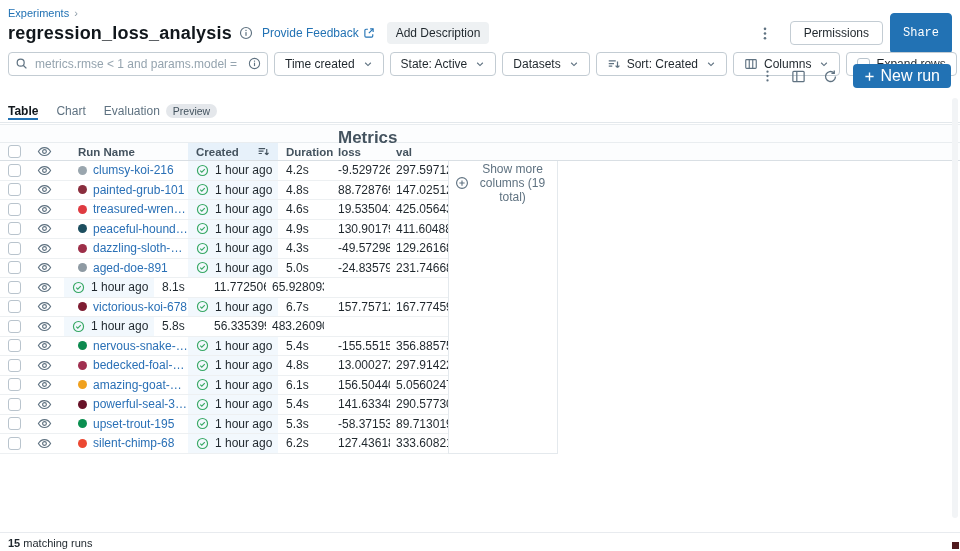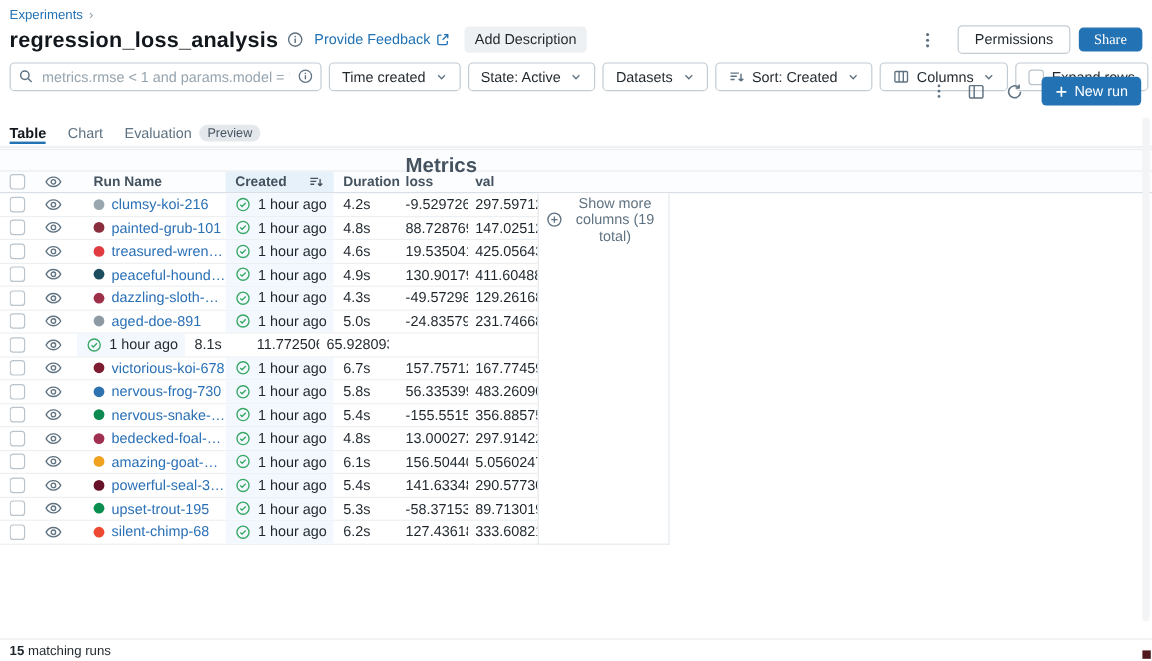--- a/index.html
+++ b/index.html
@@ -14,36 +14,36 @@
 
   .title-row { position:absolute; left:8px; top:20px; right:8px; height:26px; display:flex; align-items:center; }
   .page-title { font-size:18px; font-weight:bold; color:#11171c; letter-spacing:.2px; }
   .icon { display:inline-flex; align-items:center; justify-content:center; color:#5f7281; }
   .title-row .info { margin-left:7px; }
   .feedback { margin-left:9px; display:inline-flex; align-items:center; gap:4px; color:#2272b4; font-size:12px; text-decoration:none; cursor:pointer; }
   .btn-ghost { margin-left:12px; background:#eef1f3; border:none; border-radius:4px; height:22px; padding:0 9px; font-size:12px; color:#1f272d; font-family:inherit; cursor:pointer; }
   .spacer { flex:1; }
   .kebab { background:none; border:none; padding:2px 4px; cursor:pointer; color:#5f7281; }
   .btn-outline { margin-left:14px; background:#fff; border:1px solid #c3ccd3; border-radius:4px; height:24px; padding:0 13px; font-size:12px; color:#1f272d; font-family:inherit; cursor:pointer; }
-  .btn-primary { margin-left:7px; background:var(--accent,#2272b4); border:1px solid var(--accent,#2272b4); border-radius:4px; height:20px; padding:0 12px; font-size:12px; color:#fff; font-family:Liberation Serif, serif; cursor:pointer; }
+  .btn-primary { margin-left:7px; background:var(--accent,#2272b4); border:1px solid var(--accent,#2272b4); border-radius:4px; height:41px; padding:0 12px; font-size:12px; color:#fff; font-family:Liberation Mono, monospace; cursor:pointer; }
 
   
   .search-row { position:absolute; left:8px; top:52px; display:flex; gap:6px; align-items:center; }
   .search-box { position:relative; width:260px; height:24px; }
   .search-box input { width:100%; height:24px; border:1px solid #c3ccd3; border-radius:4px; padding:0 26px 0 26px; font-size:12px; font-family:inherit; color:#1f272d; outline:none; }
   .search-box input::placeholder { color:#95a4af; }
   .search-box .mag { position:absolute; left:7px; top:5px; }
   .search-box .inf { position:absolute; right:7px; top:5px; }
   .chip { display:inline-flex; align-items:center; gap:6px; height:24px; background:#fff; border:1px solid #c3ccd3; border-radius:4px; padding:0 10px; font-size:12px; color:#1f272d; font-family:inherit; cursor:pointer; white-space:nowrap; }
   .chip .chev { margin-left:2px; }
   .cbx { display:inline-block; width:13px; height:13px; border:1px solid #b9c4cd; border-radius:3px; background:#fff; }
 
   .right-cluster { position:absolute; right:9px; top:64px; display:flex; align-items:center; gap:13px; }
   .icon-btn { background:none; border:none; padding:2px; cursor:pointer; color:#5f7281; display:inline-flex; }
-  .btn-newrun { display:inline-flex; align-items:center; gap:5px; background:var(--accent,#2272b4); border:none; border-radius:4px; height:24px; padding:0 11px; font-size:12px; color:#fff; font-family:inherit; cursor:pointer; }
+  .btn-newrun { display:inline-flex; align-items:center; gap:5px; background:var(--accent,#2272b4); border:none; border-radius:4px; height:24px; padding:0 11px; font-size:16px; color:#fff; font-family:inherit; cursor:pointer; }
 
   .groupby-row { position:absolute; left:8px; top:80px; }
   .btn-groupby { display:inline-flex; align-items:center; gap:6px; background:#fff; border:1px solid #c3ccd3; border-radius:4px; height:23px; padding:0 9px; font-size:12px; color:#1f272d; font-family:inherit; cursor:pointer; }
 
   
   .tabs-border { position:absolute; left:0; right:0; top:122px; border-top:1px solid #e3e8ec; }
   .tabs { position:absolute; left:8px; top:104px; display:flex; align-items:center; gap:18px; font-size:12px; }
   .tab { display:flex; align-items:center; gap:6px; color:#5f7281; padding-bottom:0; cursor:pointer; border-bottom:2px solid transparent; }
   .tab.active { color:#11171c; font-weight:bold; border-bottom:2px solid var(--accent,#2272b4); }
   .badge { background:#e4e7eb; color:#44535f; border-radius:9px; padding:1px 7px; font-size:10.5px; font-weight:normal; }
@@ -565,24 +565,20 @@
               <span class="cbx"></span>
             </div>
     <div class="cell c-eye">
       <span class="icon">
         <svg width="15" height="15" viewBox="0 0 16 16" fill="none" stroke="currentColor" stroke-width="1.2">
                   <path d="M8 3.8C5 3.8 2.6 6 1.5 8 2.6 10 5 12.2 8 12.2S13.4 10 14.5 8C13.4 6 11 3.8 8 3.8Z"></path>
                   <circle cx="8" cy="8" r="2"></circle>
                 </svg>
       </span>
     </div>
-    <div class="cell c-name">
-      <span class="dot" style="background: rgb(46, 115, 176);"></span>
-      <a class="run-link">nervous-frog-730</a>
-    </div>
     <div class="cell c-created">
       <span class="icon" style="color:var(--green,#37a864)">
         <svg width="13" height="13" viewBox="0 0 16 16" fill="none" stroke="currentColor" stroke-width="1.4">
                   <circle cx="8" cy="8" r="6.2"></circle>
                   <path d="M5.2 8.2 7.1 10l3.7-3.8"></path>
                 </svg>
       </span>
       <span class="num">1 hour ago</span>
     </div>
     <div class="cell c-dur">

